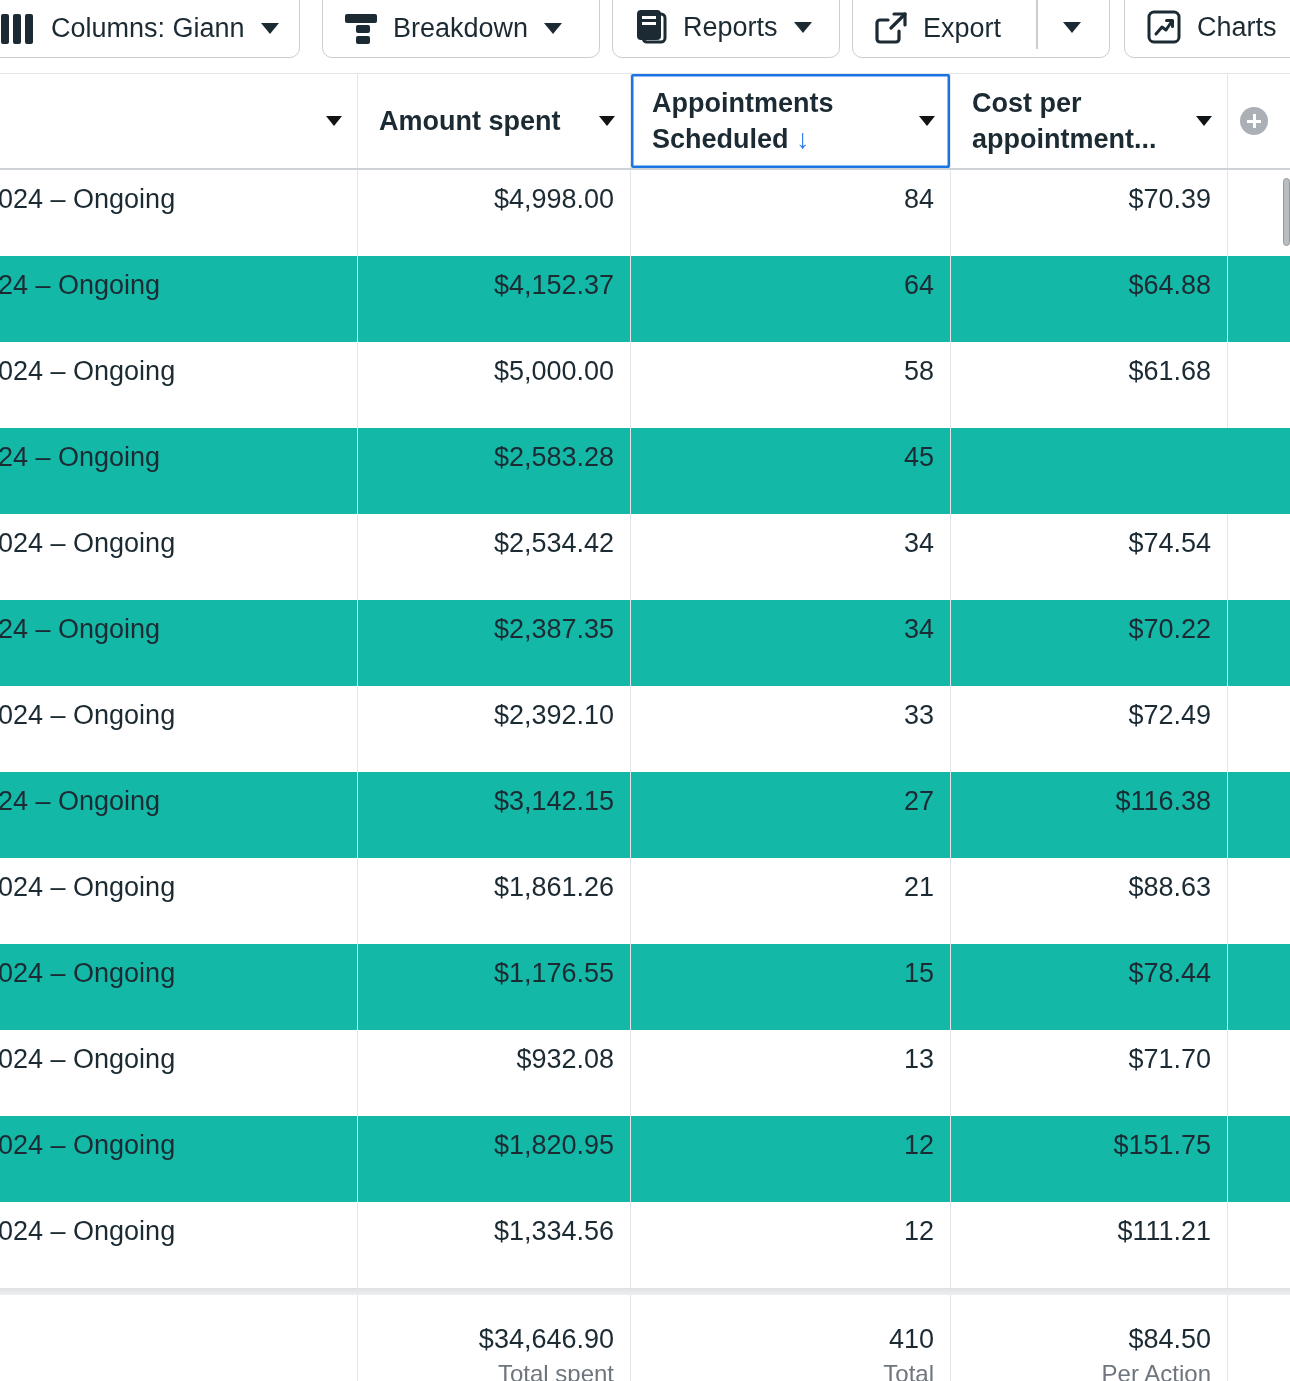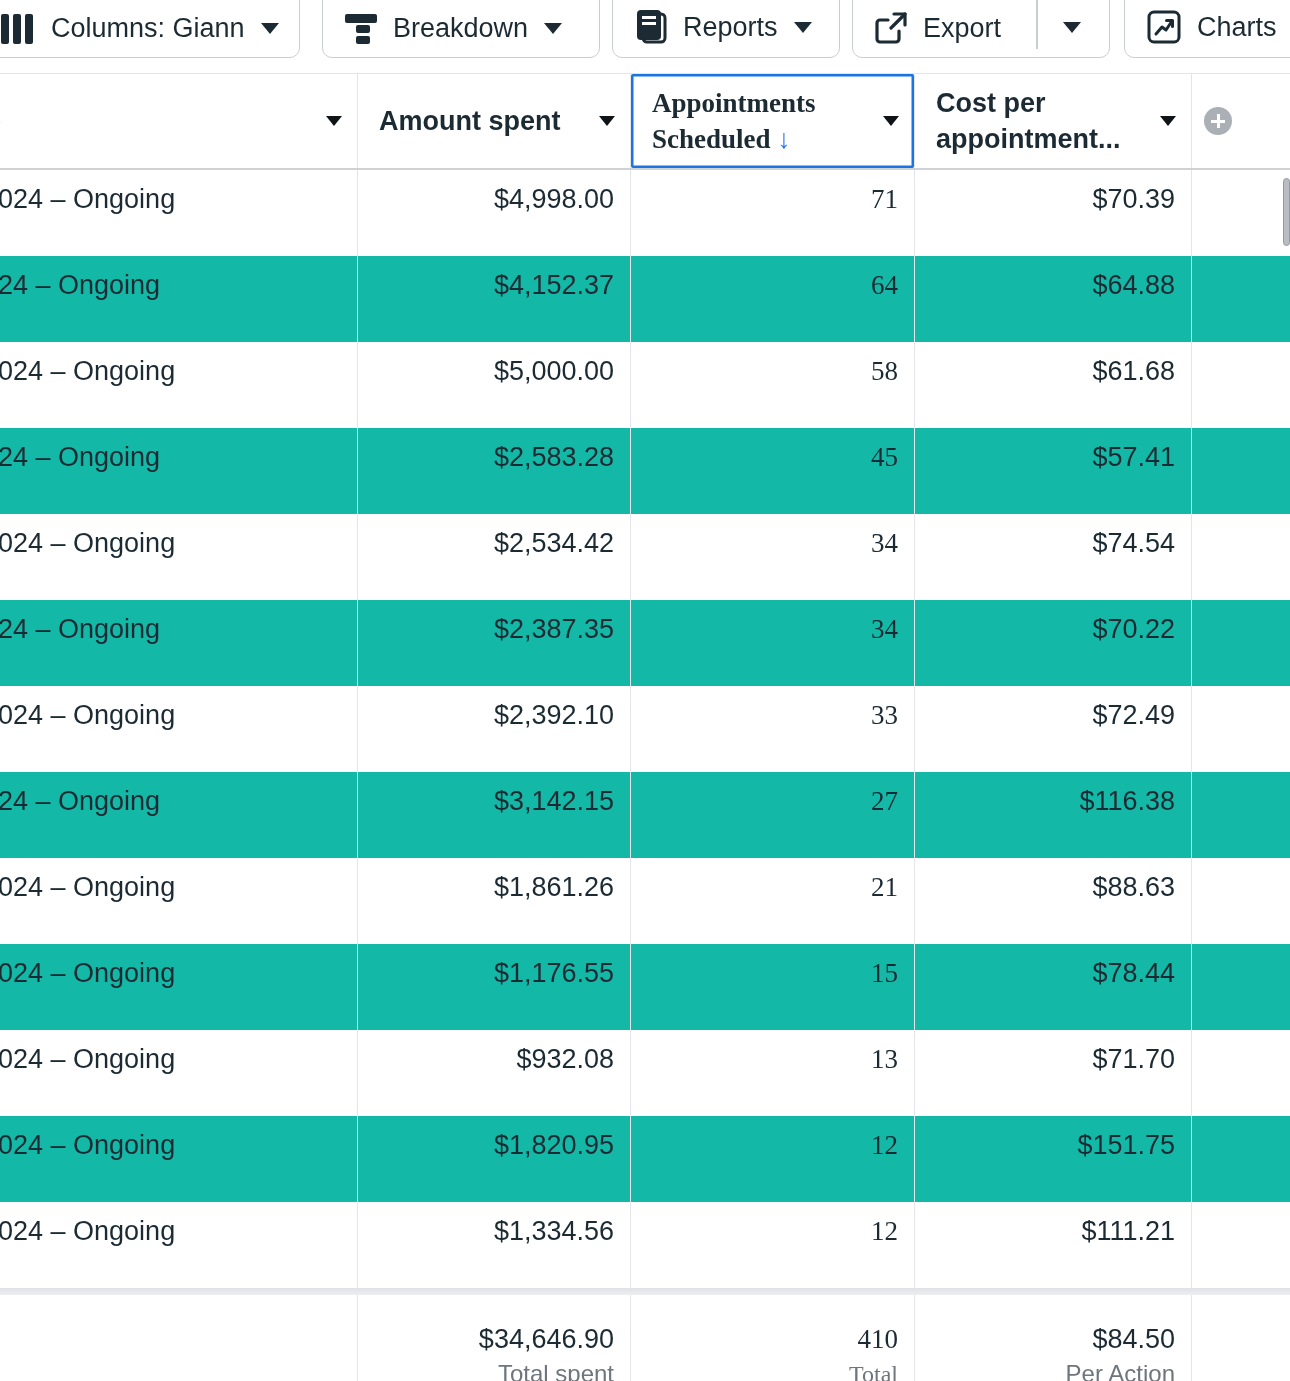--- a/index.html
+++ b/index.html
@@ -22,21 +22,21 @@
   .tbtn-label { font-size:27px; color:#1c2b33; white-space:nowrap;text-align:right; }
   .caret {
     width:0; height:0; display:inline-block;
     border-left:9px solid transparent; border-right:9px solid transparent;
     border-top:11px solid #1c2b33;
   }
   .split-divider { position:absolute; top:10px; bottom:8px; width:1.5px; background:#c9ced3; }
   .icon svg { display:block; }
 
   
-  .c1 { width:358px; } .c2 { width:273px; } .c3 { width:284px;font-family:Liberation Serif, serif; } .c4 { width:277px; } .c5 { flex:1; }
+  .c1 { width:358px; } .c2 { width:273px; } .c3 { width:320px; } .c4 { width:277px; } .c5 { flex:1; }
   .cell-r { text-align:right; padding-right:16px; }
   .vline { border-right:1px solid #e3e5e9; }
 
   
   .thead {
     position:absolute; left:0; top:73px; width:100%; height:97px;
     display:flex; background:#fff;
     border-top:1px solid #e3e5e9; border-bottom:2px solid #ced2d6;
   }
   .th {
@@ -201,21 +201,21 @@
 
     <div class="th c5 plus-wrap">
       <span class="plus-circle"></span>
     </div>
   </div>
 
   <div class="tbody">
       <div class="row">
         <div class="c1 vline cell name-cell"><span>024 – Ongoing</span></div>
         <div class="c2 vline cell cell-r">$4,998.00</div>
-        <div class="c3 vline cell cell-r">71</div>
+        <div class="c3 vline cell cell-r">84</div>
         <div class="c4 vline cell cell-r">$70.39</div>
         <div class="c5 cell"></div>
       </div>
       <div class="row alt">
         <div class="c1 vline cell name-cell"><span>24 – Ongoing</span></div>
         <div class="c2 vline cell cell-r">$4,152.37</div>
         <div class="c3 vline cell cell-r">64</div>
         <div class="c4 vline cell cell-r">$64.88</div>
         <div class="c5 cell"></div>
       </div>
@@ -223,21 +223,20 @@
         <div class="c1 vline cell name-cell"><span>024 – Ongoing</span></div>
         <div class="c2 vline cell cell-r">$5,000.00</div>
         <div class="c3 vline cell cell-r">58</div>
         <div class="c4 vline cell cell-r">$61.68</div>
         <div class="c5 cell"></div>
       </div>
       <div class="row alt">
         <div class="c1 vline cell name-cell"><span>24 – Ongoing</span></div>
         <div class="c2 vline cell cell-r">$2,583.28</div>
         <div class="c3 vline cell cell-r">45</div>
-        <div class="c4 vline cell cell-r">$57.41</div>
         <div class="c5 cell"></div>
       </div>
       <div class="row">
         <div class="c1 vline cell name-cell"><span>024 – Ongoing</span></div>
         <div class="c2 vline cell cell-r">$2,534.42</div>
         <div class="c3 vline cell cell-r">34</div>
         <div class="c4 vline cell cell-r">$74.54</div>
         <div class="c5 cell"></div>
       </div>
       <div class="row alt">

